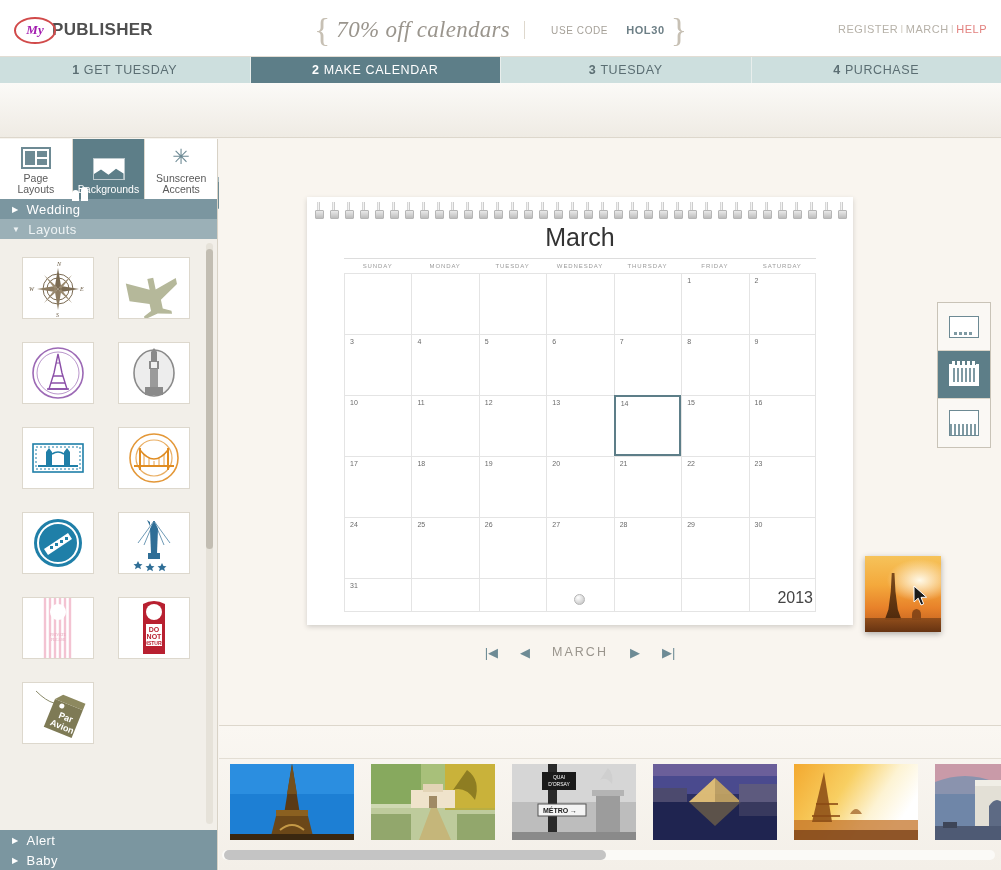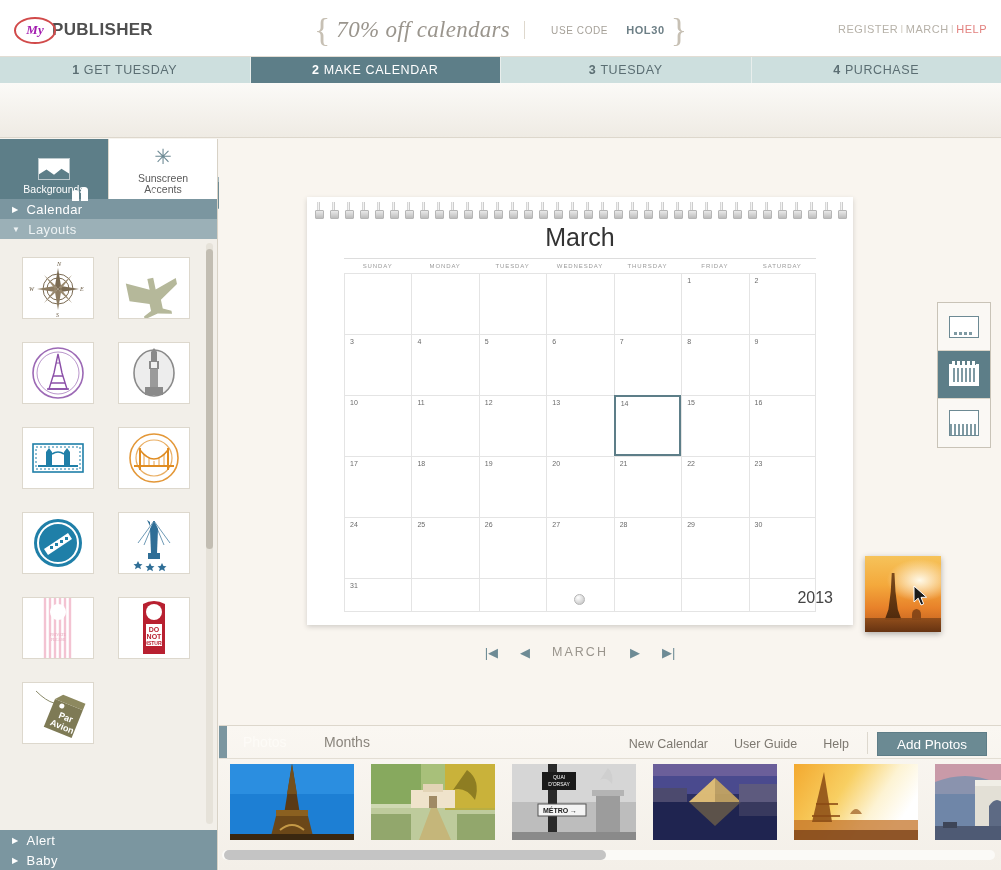--- a/index.html
+++ b/index.html
@@ -214,21 +214,21 @@
     border-top:1px solid #ddd; }
   .dow { text-align:center; font-size:6px; color:#9a9a9a; letter-spacing:.9px;
     padding:4px 0 4px; }
   .day-row { display:grid; grid-template-columns:repeat(7,1fr); }
   .day-cell { height:61px; border:1px solid #e4e4e4; border-right:none; border-bottom:none;
     position:relative; }
   .day-row .day-cell:last-child { border-right:1px solid #e4e4e4; }
   .day-row:last-child .day-cell { border-bottom:1px solid #e4e4e4; }
   .day-cell .num { position:absolute; left:5px; top:3px; font-size:7px; color:#6a6a6a;}
   .day-cell.droptarget { border:2px solid #5d7e88; z-index:3; }
-  .year-label { position:absolute; right:20px; bottom:18px; font-size:16px; color:#444;}
+  .year-label { position:absolute; right:40px; bottom:18px; font-size:16px; color:#444;}
   .page-dot { position:absolute; left:50%; margin-left:-6px; bottom:20px;
     width:11px; height:11px; border-radius:50%;
     background:radial-gradient(circle at 35% 30%, #fff, #bdbdbd); border:1px solid #b5b5b5;}
 
   .drag-photo {
     position:absolute; left:646px; top:417px; width:76px; height:76px;
     box-shadow:0 2px 6px rgba(0,0,0,.3); z-index:5;
     background:
       radial-gradient(ellipse 70% 45% at 72% 32%, #fff9e8 0%, rgba(255,247,220,0) 62%),
       linear-gradient(#f6c35a 0%, #f4a93c 38%, #e8822a 68%, #b85a1e 100%);
@@ -459,38 +459,49 @@
       <div class="zoom-track"></div>
       <div class="zoom-knob"></div>
     </div>
 
     <div class="tb-divider"></div>
     <div class="save-btn">Save</div>
   </div>
 
   <div class="sidebar">
     <div class="side-tabs">
+      <div class="side-tab">
+        <div class="st-icon">
+          <div class="layout-ic">
+              <span class="tall"></span>
+              <span></span>
+              <span></span>
+            </div>
+        </div>
+        <span>Page</span>
+        <span>Layouts</span>
+      </div>
       <div class="side-tab active">
         <div class="st-icon">
             <div class="bg-ic"></div>
           </div>
         <span>Backgrounds</span>
       </div>
       <div class="side-tab">
         <div class="st-icon">
             <div class="flower-ic">✳</div>
           </div>
         <span>Sunscreen</span>
         <span>Accents</span>
       </div>
     </div>
 
     <div class="cat-row closed">
       <span class="tri">▶</span>
-      <span>Calendar</span>
+      <span>Wedding</span>
     </div>
     <div class="cat-row open">
       <span class="tri">▼</span>
       <span>Layouts</span>
     </div>
 
     <div class="thumb-scroll">
       <div class="thumb-grid">
         <div class="thumb">
           <svg class="art" viewBox="0 0 60 60">
@@ -863,32 +874,20 @@
       </div>
       <div class="vm">
         <div class="vm-combo">
             <div class="half"></div>
           </div>
       </div>
     </div>
   </div>
 
   <div class="tray">
-    <div class="tray-head">
-      <div class="tray-left-edge"></div>
-      <div class="tray-tab photos">Photos</div>
-      <div class="tray-tab months">Months</div>
-      <div class="tray-links">
-        <span>New Calendar</span>
-        <span>User Guide</span>
-        <span>Help</span>
-      </div>
-      <div class="tray-sep"></div>
-      <div class="add-photos">Add Photos</div>
-    </div>
     <div class="tray-divider"></div>
 
     <div class="filmstrip">
 
       <div class="film-item">
         <svg class="film-art" viewBox="0 0 124 76" preserveAspectRatio="none">
           <rect width="124" height="76" fill="#1d7fd4"></rect>
           <rect y="0" width="124" height="30" fill="#2b8ee0"></rect>
           <path d="M62 0 L74 76 L50 76 Z" fill="#5a3a14"></path>
           <path d="M62 0 L67 30 L57 30 Z" fill="#74501c"></path>

